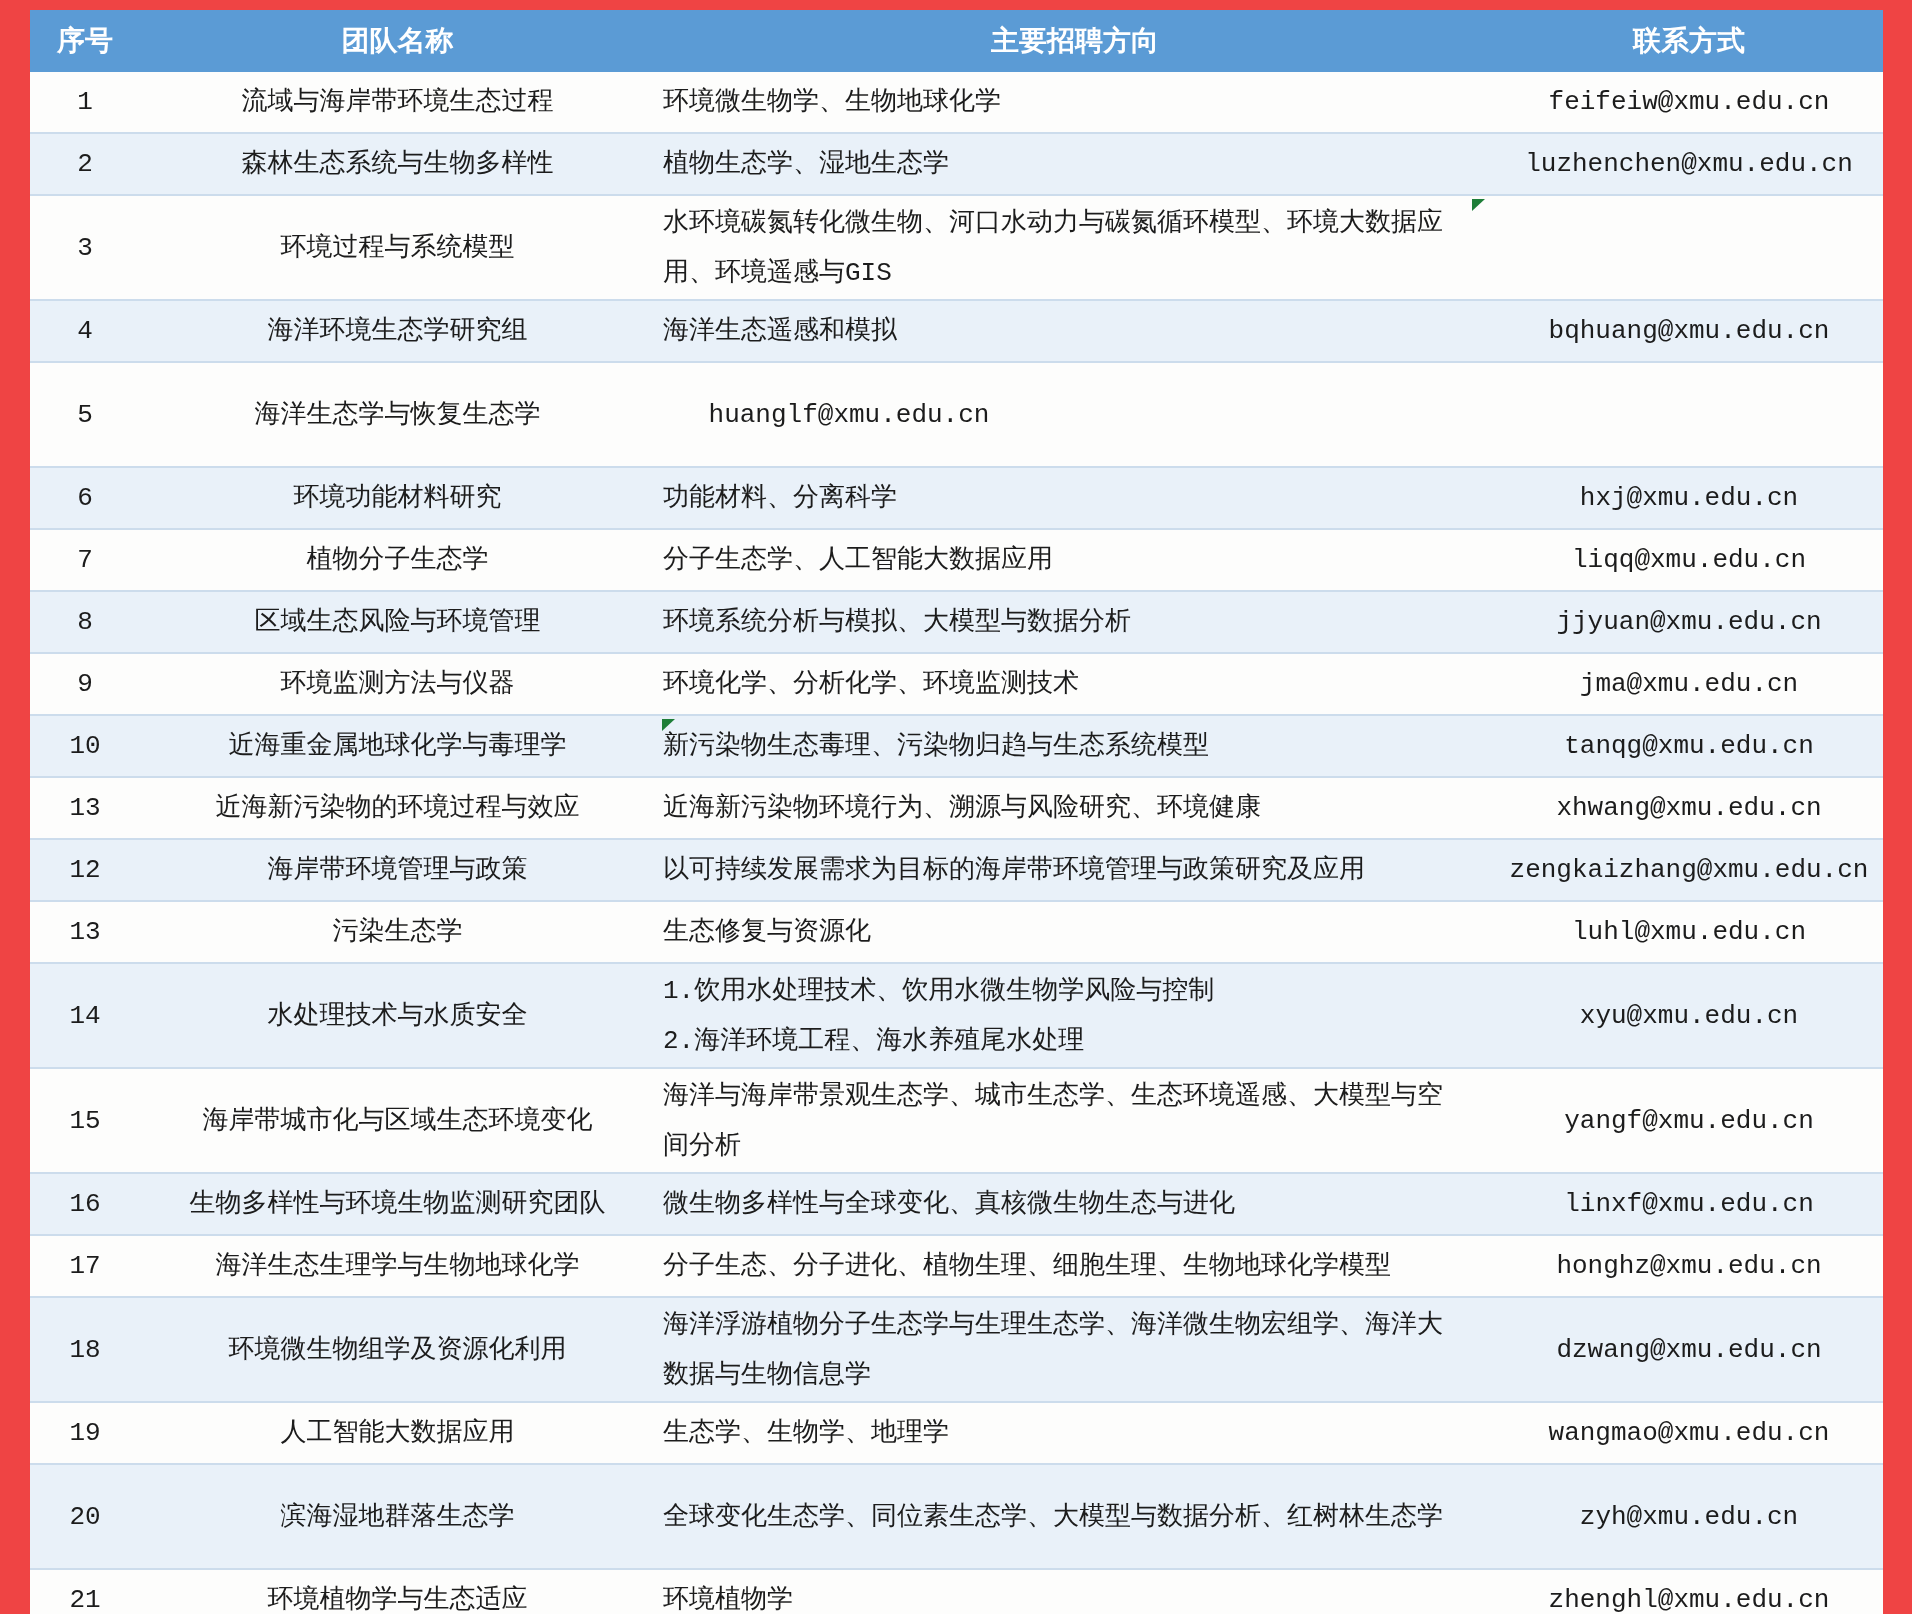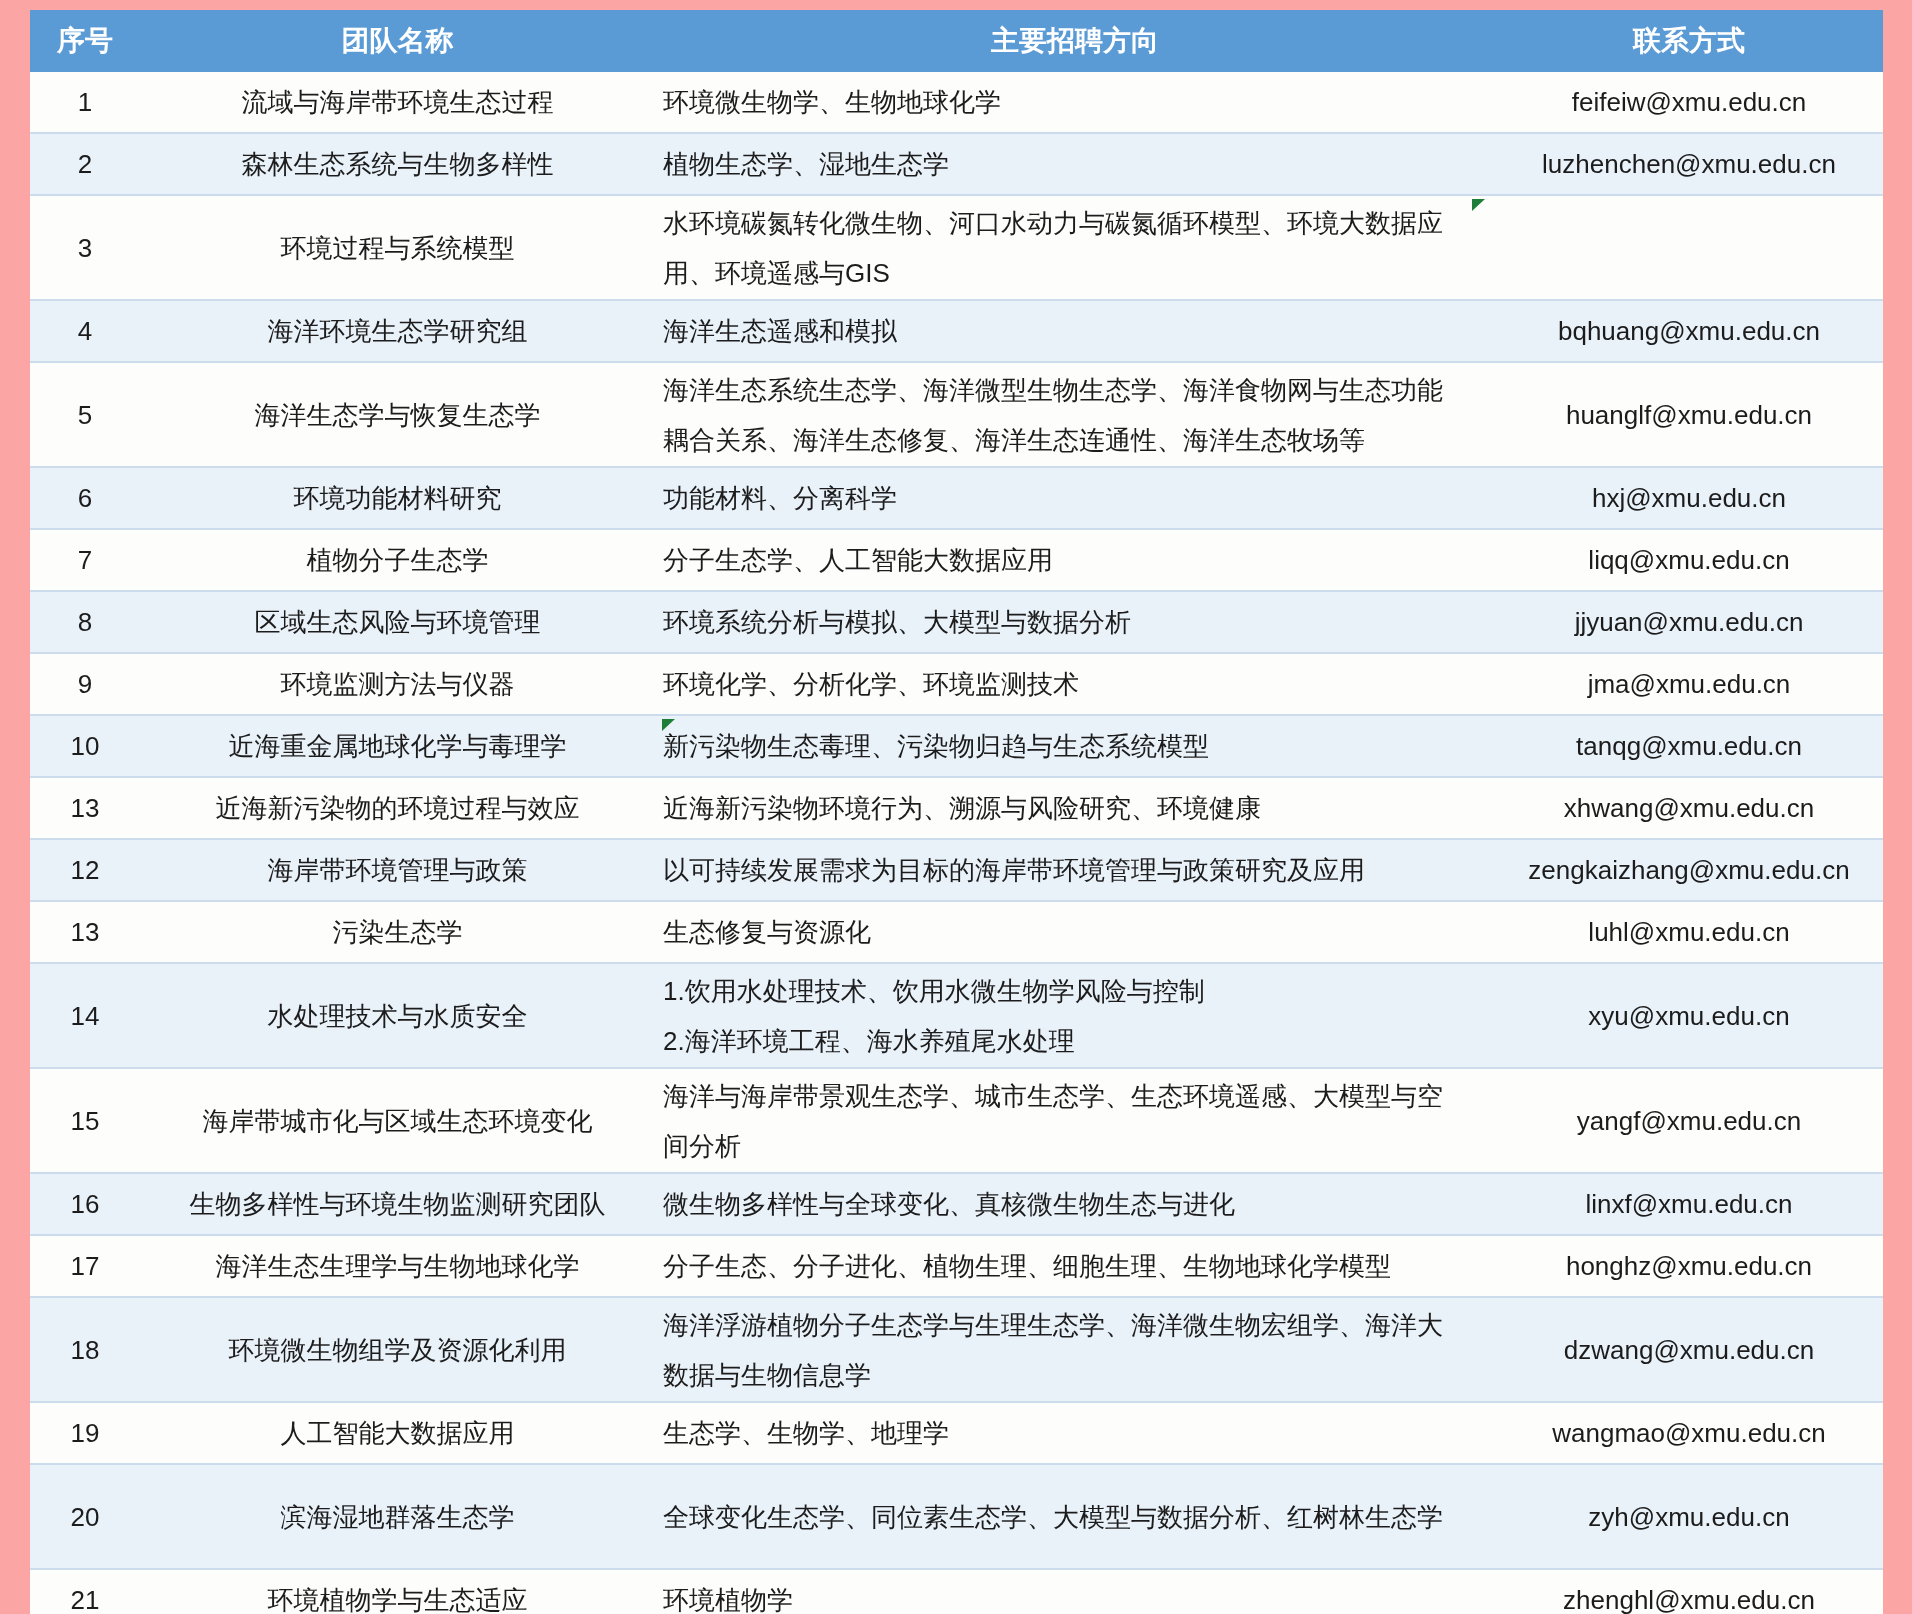--- a/index.html
+++ b/index.html
@@ -1,21 +1,21 @@
 <!DOCTYPE html>
 <html><head>
 <meta charset="utf-8">
 <style>
   html,body { margin:0; padding:0; background:#ffffff; }
   body {
     width:1912px; height:1614px;
     font-family:"Liberation Sans","DejaVu Sans",sans-serif;
     -webkit-font-smoothing:antialiased;
   }
-  .page { position:relative; width:1912px; height:1614px; background:#fca5a5; overflow:hidden; }
+  .page { position:relative; width:1912px; height:1614px; background:#ef4444; overflow:hidden;font-family:Liberation Mono, monospace; }
   .table { position:absolute; left:30px; top:10px; width:1853px; }
 
   
   .thead { display:flex; height:62px; background:#5b9bd5; }
   .thead .cell {
     display:flex; align-items:center; justify-content:center;
     color:#ffffff; font-weight:bold; font-size:28px;
   }
 
   
@@ -99,24 +99,20 @@
           <div class="cell col-no">4</div>
           <div class="cell col-team">海洋环境生态学研究组</div>
           <div class="cell col-dir">
             <span class="dir-text">海洋生态遥感和模拟</span>
           </div>
           <div class="cell col-contact">bqhuang@xmu.edu.cn</div>
         </div>
         <div class="row tall">
           <div class="cell col-no">5</div>
           <div class="cell col-team">海洋生态学与恢复生态学</div>
-          <div class="cell col-dir">
-            <span class="dir-text">海洋生态系统生态学、海洋微型生物生态学、海洋食物网与生态功能
-耦合关系、海洋生态修复、海洋生态连通性、海洋生态牧场等</span>
-          </div>
           <div class="cell col-contact">huanglf@xmu.edu.cn</div>
         </div>
         <div class="row stripe">
           <div class="cell col-no">6</div>
           <div class="cell col-team">环境功能材料研究</div>
           <div class="cell col-dir">
             <span class="dir-text">功能材料、分离科学</span>
           </div>
           <div class="cell col-contact">hxj@xmu.edu.cn</div>
         </div>

